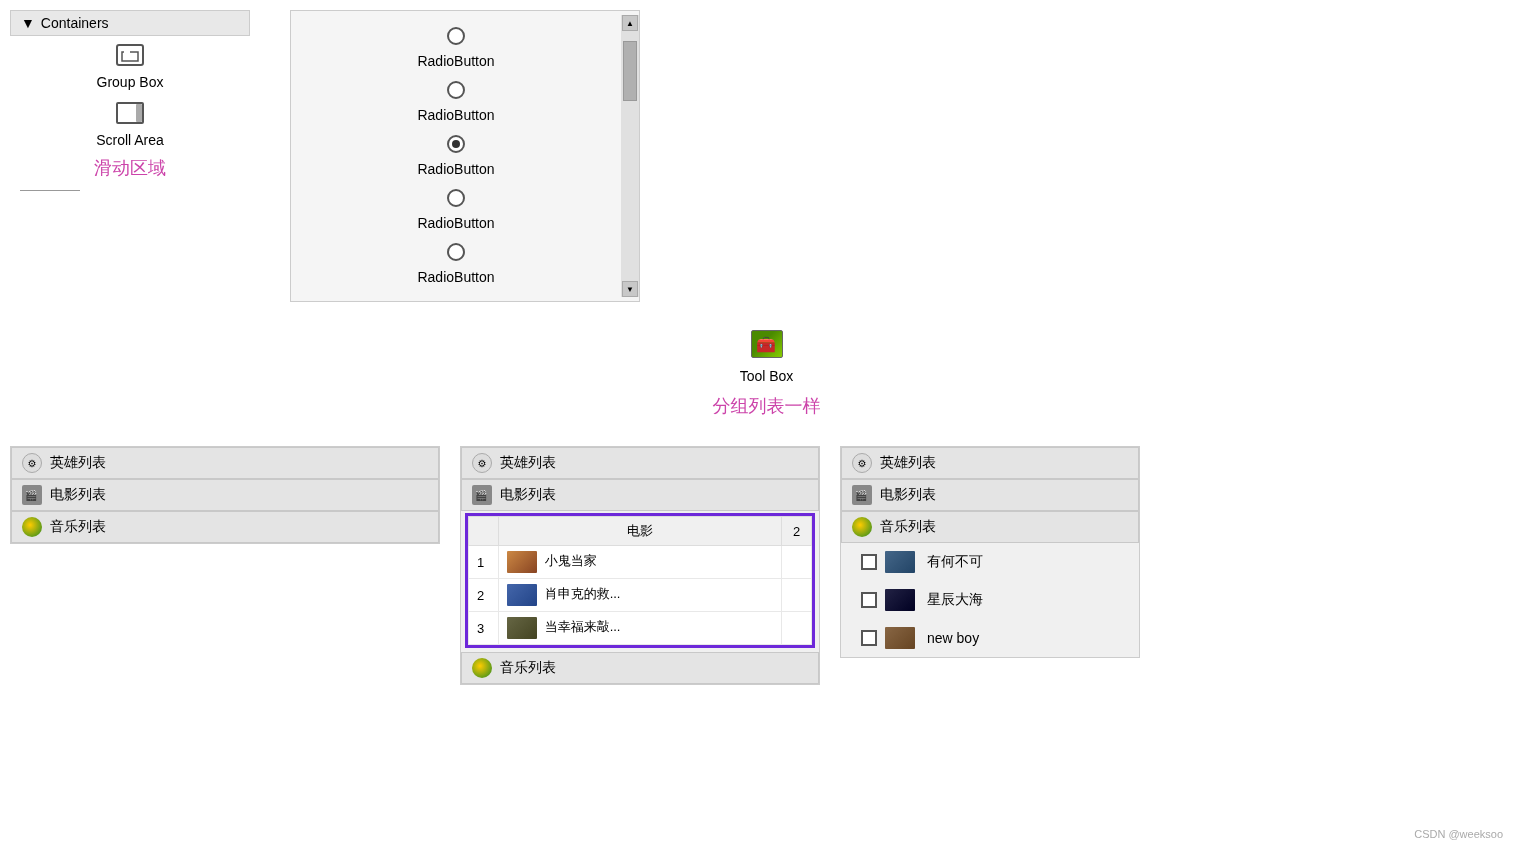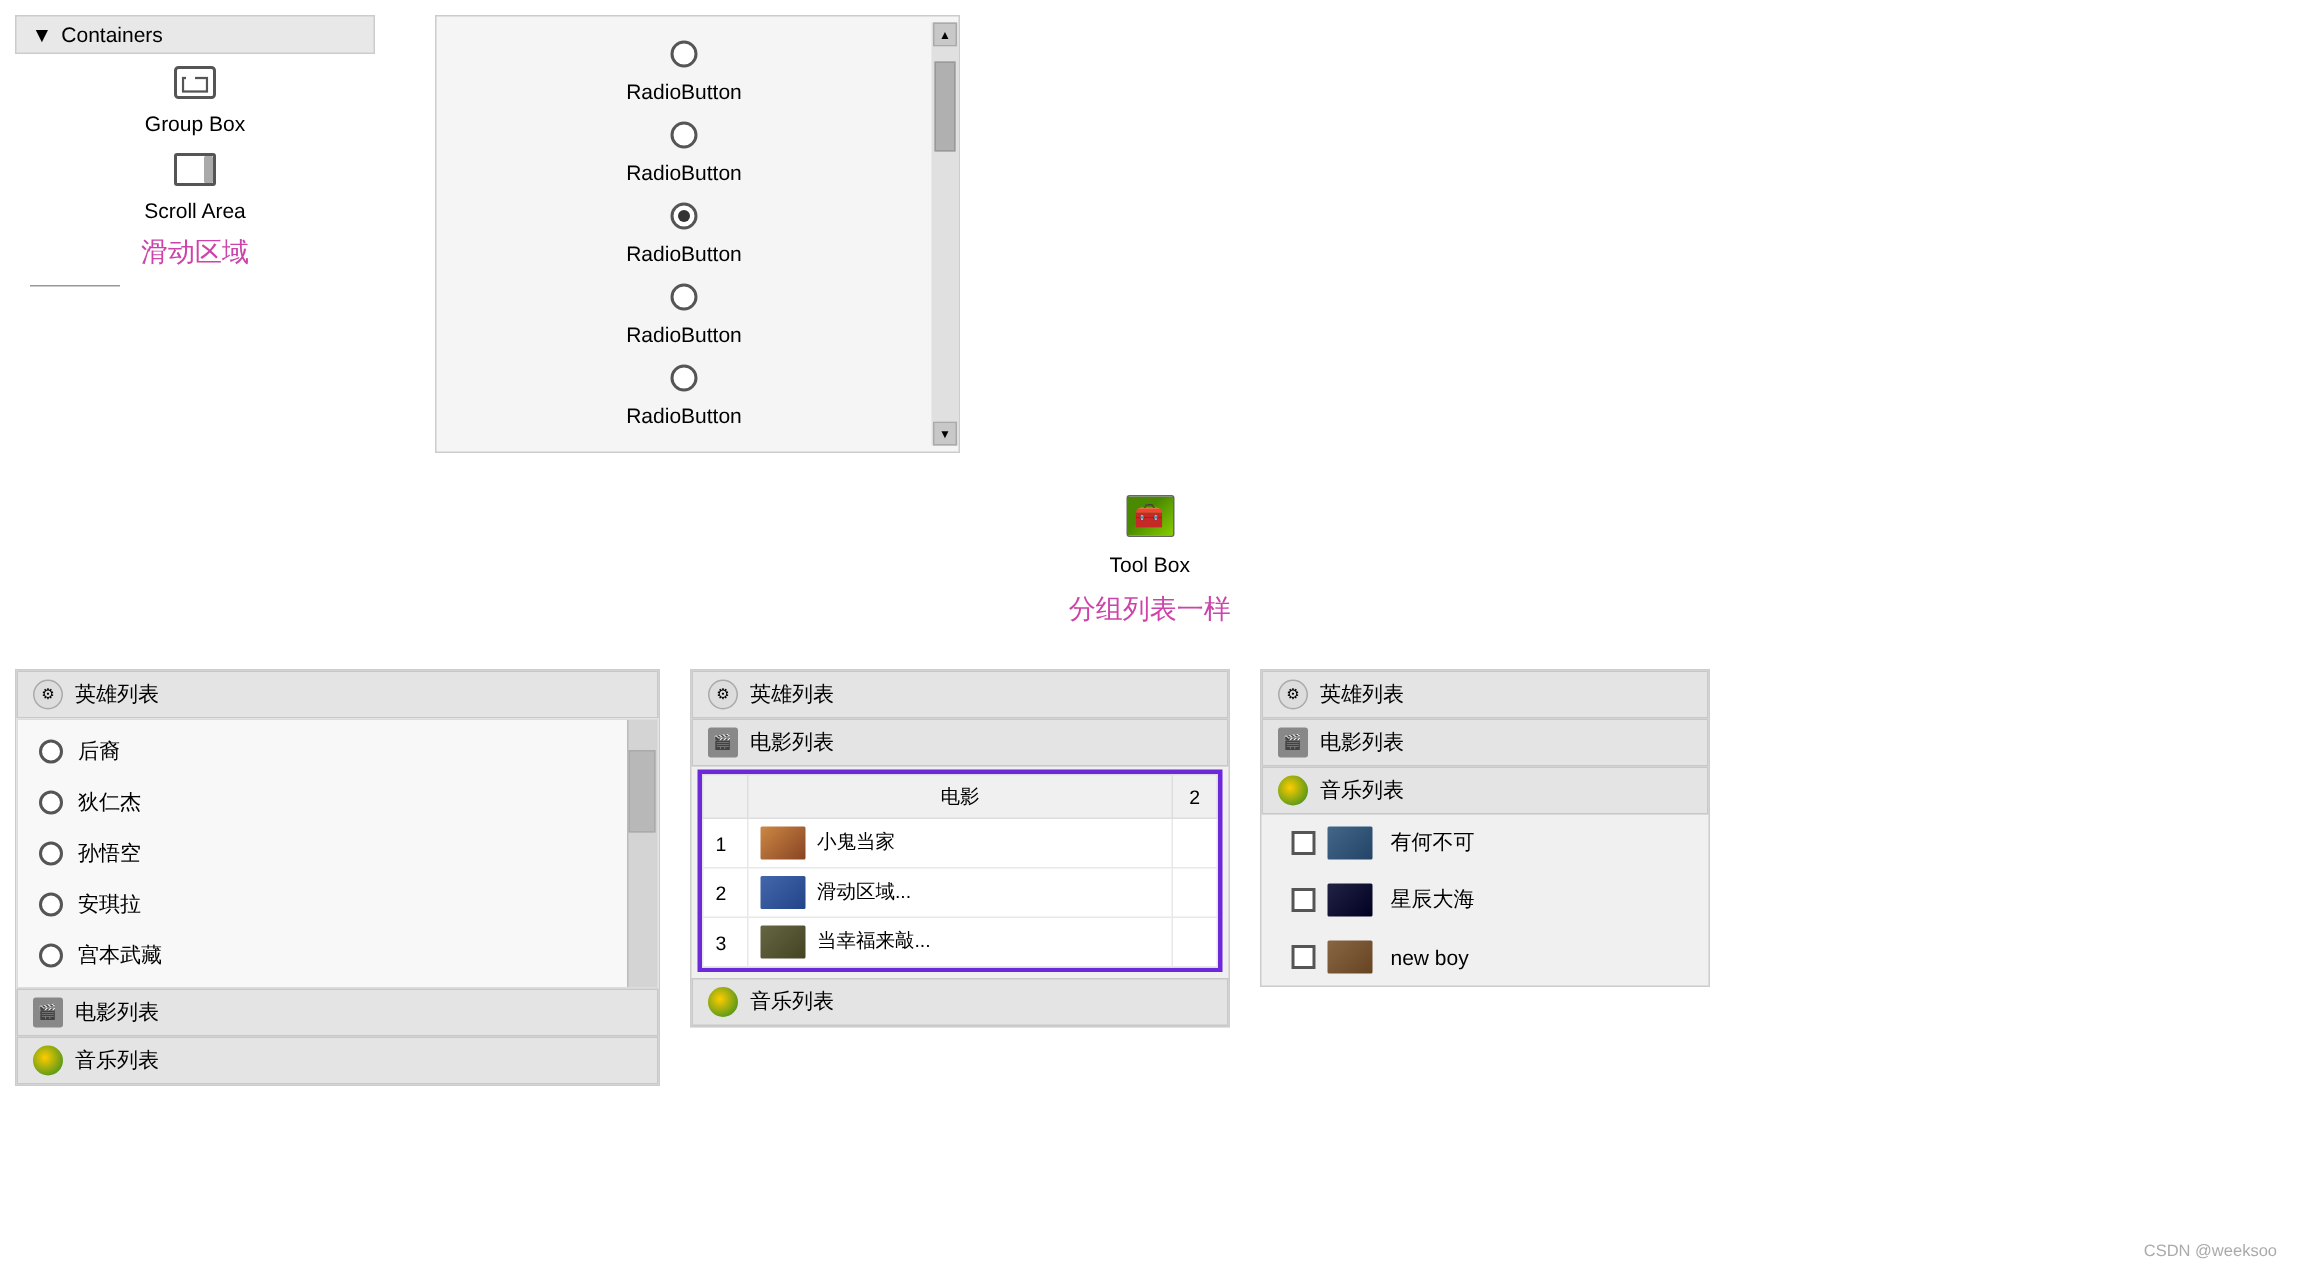--- a/index.html
+++ b/index.html
@@ -377,21 +377,21 @@
     }
 
     .music-thumb-1 { background: linear-gradient(135deg, #cc6666, #884444); }
     .music-thumb-2 { background: linear-gradient(135deg, #446688, #224466); }
     .music-thumb-3 { background: linear-gradient(135deg, #222244, #000022); }
     .music-thumb-4 { background: linear-gradient(135deg, #886644, #664422); }
 
     .csdn-watermark {
       position: fixed;
       bottom: 10px;
-      right: 15px;
+      right: 30px;
       font-size: 11px;
       color: #aaa;
     }
   </style>
 </head>
 <body>
 
 <div class="top-section">
 
   <div class="left-panel">
@@ -461,47 +461,20 @@
 
 <div class="bottom-section">
 
   <div class="tool-panel">
 
     <div class="group-header">
       <div class="icon-heroes">⚙</div>
       <span>英雄列表</span>
     </div>
 
-    <div class="heroes-content">
-      <div class="heroes-list">
-        <div class="hero-item">
-          <div class="radio-sm"></div>
-          <span>后裔</span>
-        </div>
-        <div class="hero-item">
-          <div class="radio-sm"></div>
-          <span>狄仁杰</span>
-        </div>
-        <div class="hero-item">
-          <div class="radio-sm"></div>
-          <span>孙悟空</span>
-        </div>
-        <div class="hero-item">
-          <div class="radio-sm"></div>
-          <span>安琪拉</span>
-        </div>
-        <div class="hero-item">
-          <div class="radio-sm"></div>
-          <span>宫本武藏</span>
-        </div>
-      </div>
-      <div class="scrollbar-right">
-        <div class="scrollbar-thumb-right"></div>
-      </div>
-    </div>
 
     <div class="group-header">
       <div class="icon-movies">🎬</div>
       <span>电影列表</span>
     </div>
 
     <div class="group-header">
       <div class="icon-music"></div>
       <span>音乐列表</span>
     </div>
@@ -534,21 +507,21 @@
             <td>
               <span class="movie-thumb movie-thumb-1"></span>
               <span>小鬼当家</span>
             </td>
             <td></td>
           </tr>
           <tr>
             <td>2</td>
             <td>
               <span class="movie-thumb movie-thumb-2"></span>
-              <span>滑动区域...</span>
+              <span>肖申克的救...</span>
             </td>
             <td></td>
           </tr>
           <tr>
             <td>3</td>
             <td>
               <span class="movie-thumb movie-thumb-3"></span>
               <span>当幸福来敲...</span>
             </td>
             <td></td>

